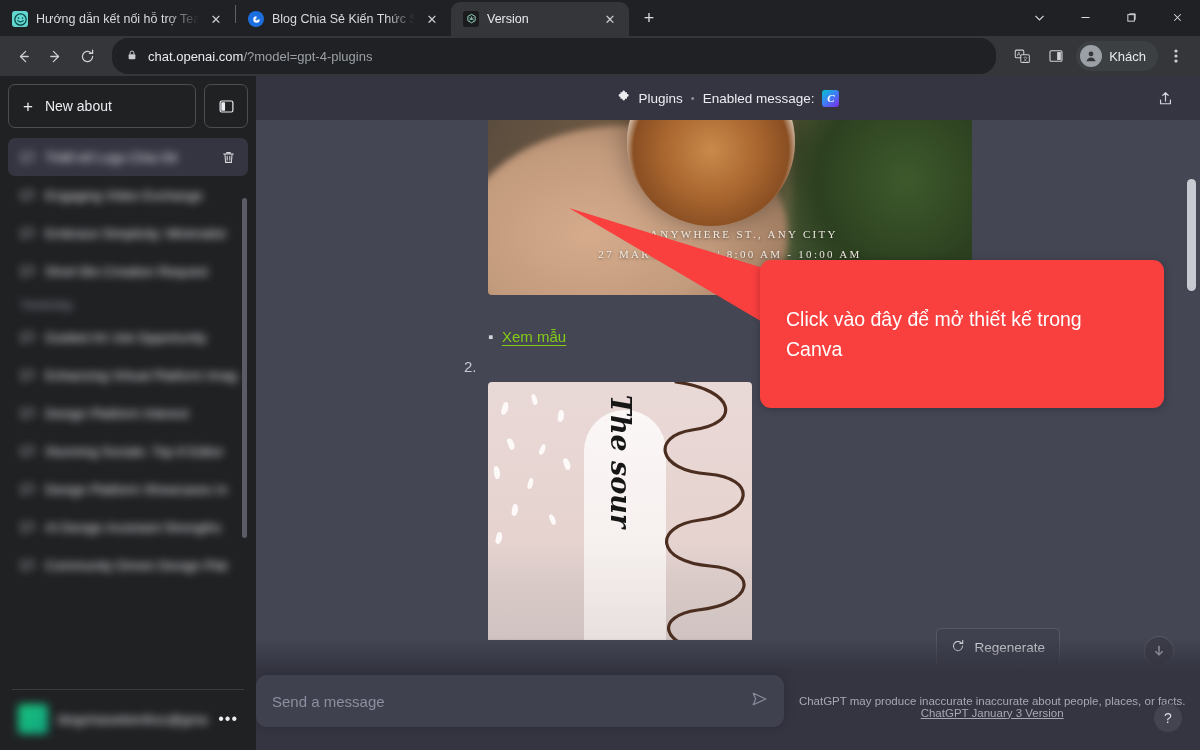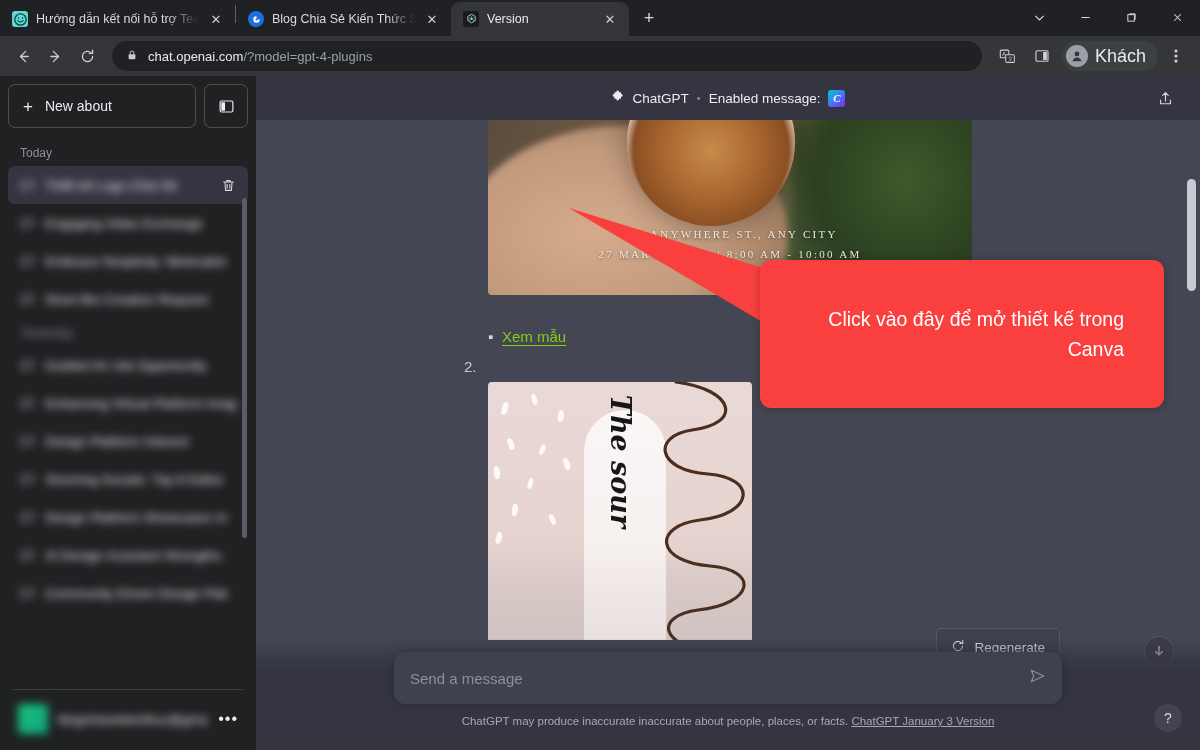--- a/index.html
+++ b/index.html
@@ -55,33 +55,33 @@
 
   .toolbar {
     height: 40px; background: #35363a; display: flex; align-items: center;
     padding: 0 8px; gap: 2px; flex: 0 0 40px;
   }
   .tbtn {
     width: 30px; height: 30px; border-radius: 50%; display: flex;
     align-items: center; justify-content: center; color: #cfd1d4; flex: 0 0 30px;
   }
   .omnibox {
-    flex: 1 1 auto; height: 30px; background: #202124; border-radius: 16px;
+    flex: 1 1 auto; height: 36px; background: #202124; border-radius: 16px;
     display: flex; align-items: center; padding: 8px 14px; margin: 0 8px;
     gap: 10px; min-width: 0;
   }
   .omni-url { font-size: 13px; color: #e8eaed; white-space: nowrap; }
   .omni-url .dim { color: #9aa0a6; }
   .tbtn-right { width: 32px; height: 32px; border-radius: 50%; display: flex; align-items: center; justify-content: center; color: #cfd1d4; flex: 0 0 32px; }
   .profile {
     height: 30px; border-radius: 16px; background: #3c4043; display: flex;
     align-items: center; gap: 7px; padding: 0 12px 0 4px; margin-left: 2px;
   }
   .profile-avatar { width: 22px; height: 22px; border-radius: 50%; background: #9aa0a6; display: flex; align-items: center; justify-content: center; }
-  .profile-name { font-size: 18px; color: #e8eaed; }
+  .profile-name { font-size: 13px; color: #e8eaed; }
 
   
   .page { flex: 1 1 auto; display: flex; background: #343541; position: relative; overflow: hidden; }
 
   
   .sidebar {
     width: 256px; flex: 0 0 256px; background: #202123; display: flex;
     flex-direction: column; padding: 8px; position: relative;
   }
   .sb-top { display: flex; gap: 8px; }
@@ -197,21 +197,21 @@
     font-family: "DejaVu Serif", serif; font-weight: 700; font-style: italic;
     font-size: 27px; color: #161616; letter-spacing: 0px;
   }
   .speck { position: absolute; background: #fdfbfa; border-radius: 40% 60% 55% 45%; opacity: .95; }
   .squiggle { position: absolute; right: -14px; top: -4px; width: 120px; height: 280px; }
 
   
   .callout {
     position: absolute; left: 504px; top: 140px; width: 404px; height: 148px;
     background: #fa3f3f; border-radius: 11px; display: flex; align-items: center;
-    justify-content: center; text-align: right; padding: 0 40px;
+    justify-content: center; text-align: left; padding: 0 26px;
     box-shadow: 0 1px 8px rgba(0,0,0,.25);
   }
   .callout-text { color: #fff; font-size: 19.5px; line-height: 1.55; }
   .callout-arrow {
     position: absolute; left: 0; top: 0; width: 560px; height: 300px;
     pointer-events: none;
   }
 
   
   .regen-row { position: absolute; right: 140px; bottom: 84px; }
@@ -223,21 +223,21 @@
   .scroll-down-btn {
     position: absolute; right: 26px; bottom: 84px; width: 30px; height: 30px;
     border-radius: 50%; background: #3b3c48; border: 1px solid rgba(255,255,255,.14);
     display: flex; align-items: center; justify-content: center; color: #d7d9e0;
   }
 
   
   .composer-area {
     position: absolute; left: 0; right: 0; bottom: 0; height: 112px;
     background: linear-gradient(180deg, rgba(52,53,65,0) 0%, #343541 28%, #343541 100%);
-    display: flex; flex-direction: column; align-items: center; padding-top: 14px;
+    display: flex; flex-direction: row; align-items: center; padding-top: 14px;
   }
   .composer {
     width: 668px; height: 52px; background: #40414f; border-radius: 11px;
     display: flex; align-items: center; padding: 0 16px; position: relative;
     box-shadow: 0 0 12px rgba(0,0,0,.18);
   }
   .composer-placeholder { color: #8e8ea0; font-size: 15px; }
   .send-icon { position: absolute; right: 16px; top: 50%; transform: translateY(-50%); color: #8e8ea0; }
   .watermark {
     position: absolute; left: 50%; top: 50%; transform: translate(-50%,-50%);
@@ -409,21 +409,20 @@
         <div class="collapse-btn">
           <svg width="17" height="17" viewBox="0 0 20 20">
               <rect x="2.5" y="3.5" width="15" height="13" rx="1.8" fill="none" stroke="currentColor" stroke-width="1.4"></rect>
               <rect x="3.9" y="4.9" width="4.4" height="10.2" rx=".8" fill="currentColor"></rect>
             </svg>
         </div>
       </div>
 
       <div class="sb-scroll">
 
-        <div class="sb-group-label">Today</div>
 
         <div class="sb-item selected">
           <span class="chat-icon redact">
             <svg width="15" height="15" viewBox="0 0 16 16">
                 <path d="M2 3.2h12v7.4H6.6L3.4 13.4v-2.8H2z" fill="none" stroke="#ececf1" stroke-width="1.2"></path>
               </svg>
           </span>
           <span class="sb-label redact">Thiết kế Logo Chia Sẻ</span>
           <span class="trash">
             <svg width="15" height="15" viewBox="0 0 16 16">
@@ -539,21 +538,21 @@
 
     <div class="main">
 
       <div class="chat-header">
         <div class="plugins-chip">
           <span class="puzzle">
             <svg width="14" height="14" viewBox="0 0 16 16">
                 <path d="M6.2 1.6a1.5 1.5 0 0 1 2.9 0v.9h2.3v2.2h.9a1.5 1.5 0 0 1 0 2.9h-.9v2.3H9.1v.9a1.5 1.5 0 0 1-2.9 0v-.9H3.9V7.6H3a1.5 1.5 0 0 1 0-2.9h.9V2.5h2.3z" fill="#ececf1"></path>
               </svg>
           </span>
-          <span>ChatGPT</span>
+          <span>Plugins</span>
           <span class="dot-sep">•</span>
           <span>Enabled message:</span>
           <span class="canva-badge">C</span>
         </div>
         <div class="share-btn">
           <svg width="17" height="17" viewBox="0 0 20 20">
               <path d="M10 13V3.2M10 3.2 6.8 6.4M10 3.2l3.2 3.2" fill="none" stroke="currentColor" stroke-width="1.4" stroke-linecap="round" stroke-linejoin="round"></path>
               <path d="M4.2 11.8v4.4h11.6v-4.4" fill="none" stroke="currentColor" stroke-width="1.4" stroke-linecap="round" stroke-linejoin="round"></path>
             </svg>
         </div>

